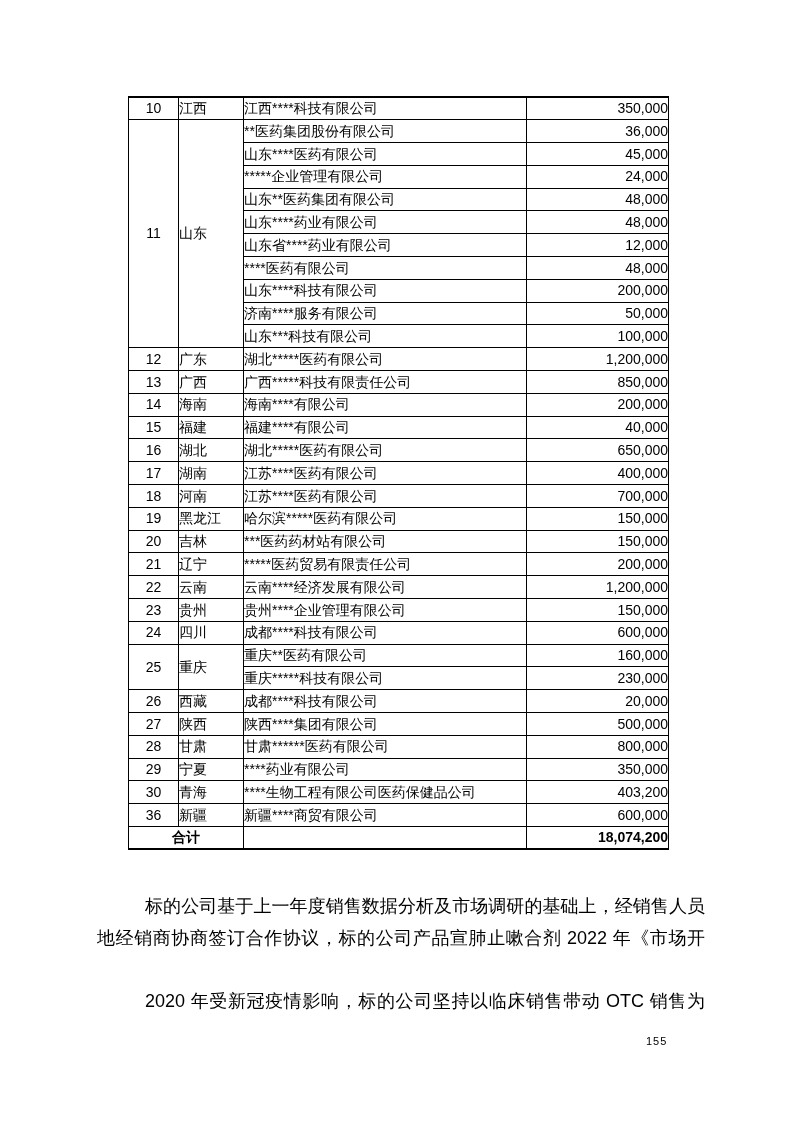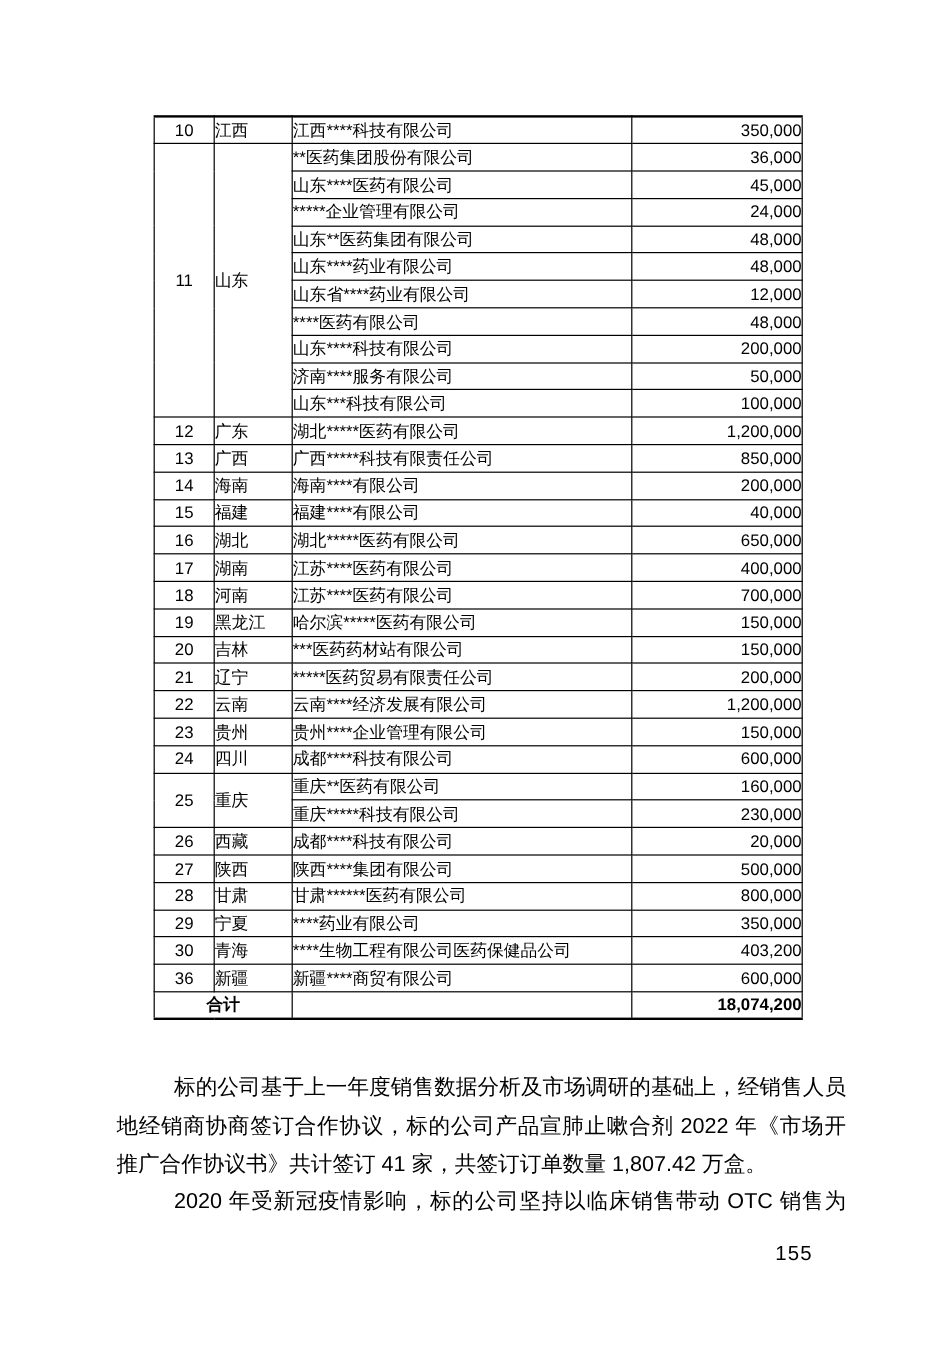--- a/index.html
+++ b/index.html
@@ -46,21 +46,21 @@
   }
   .body-text .line {
     height:32px; line-height:32px;
     overflow:hidden;
   }
   .just   { text-align:justify; text-align-last:justify; }
   .indent { padding-left:48px; }
   .page-number {
     position:absolute;
     left:646px; top:1035px;
-    font-size:17px;
+    font-size:11px;
     letter-spacing:1px;
   }
 </style>
 </head>
 <body>
 
 <div class="page">
 
   <table class="orders">
     <colgroup>
@@ -246,21 +246,20 @@
           <td class="c-total-label" colspan="2">合计</td>
           <td class="c-comp"></td>
           <td class="c-amt bold">18,074,200</td>
         </tr>
       </tbody>
   </table>
 
   <div class="body-text" style="top:890px">
     <div class="line just indent">标的公司基于上一年度销售数据分析及市场调研的基础上，经销售人员与各</div>
     <div class="line just">地经销商协商签订合作协议，标的公司产品宣肺止嗽合剂 2022 年《市场开发、</div>
-    <div class="line">推广合作协议书》共计签订 41 家，共签订订单数量 1,807.42 万盒。</div>
   </div>
 
   <div class="body-text" style="top:985px">
     <div class="line just indent">2020 年受新冠疫情影响，标的公司坚持以临床销售带动 OTC 销售为主，产</div>
   </div>
 
   <div class="page-number">155</div>
 
 </div>
 

